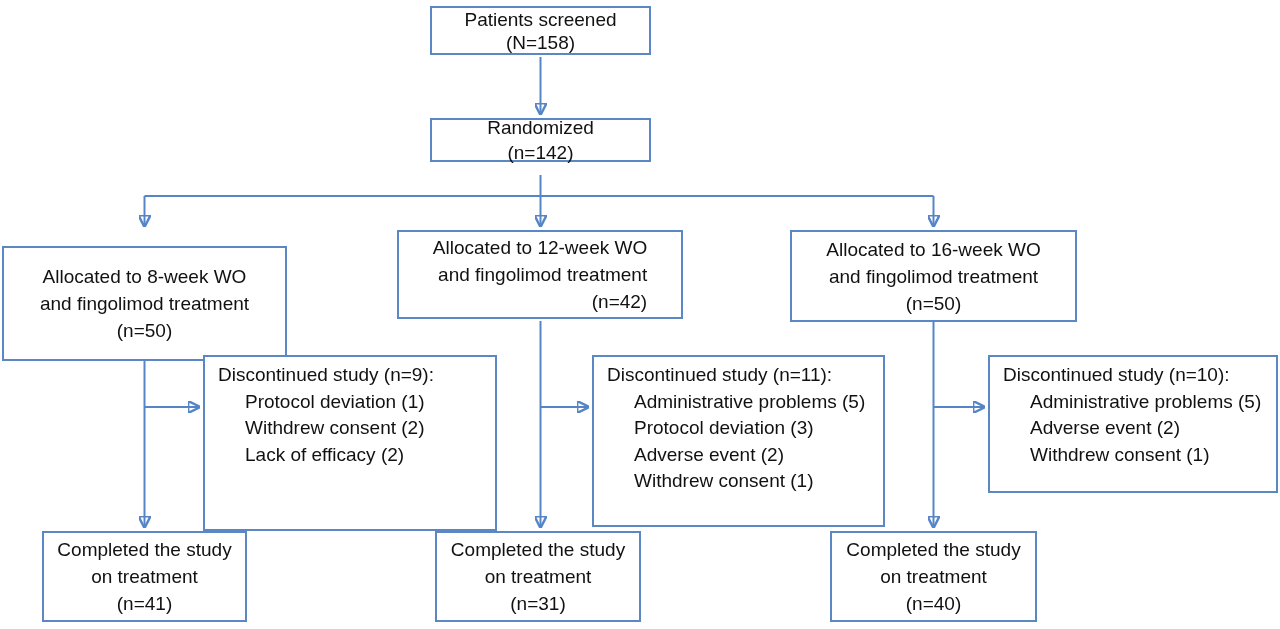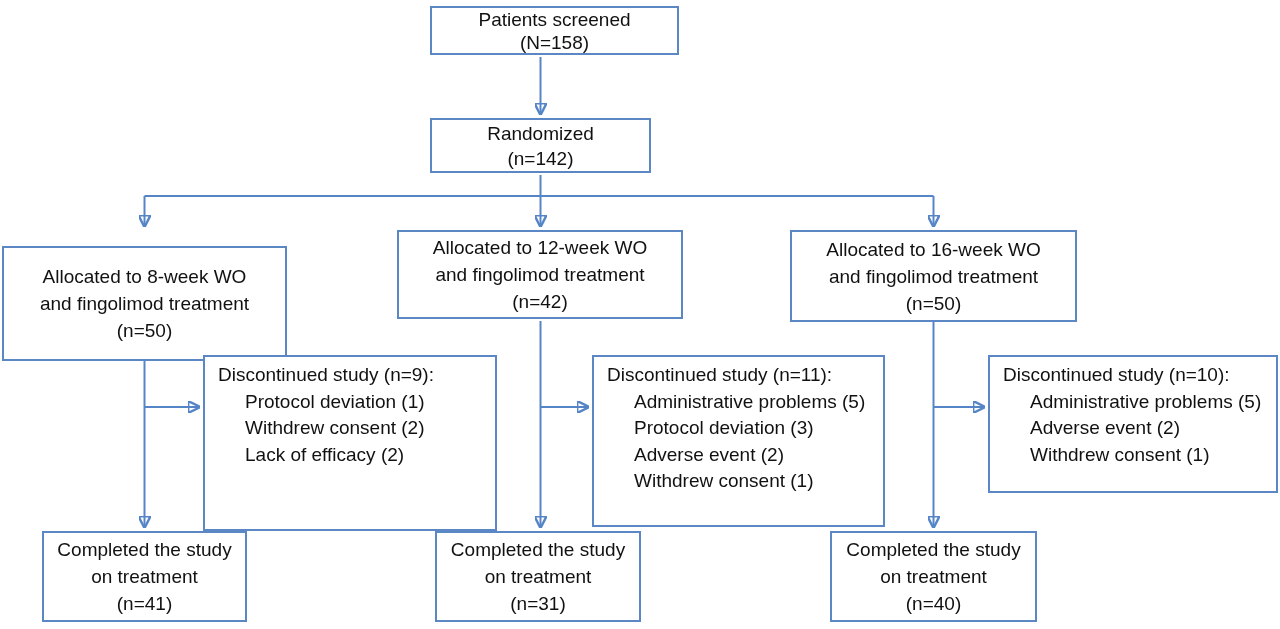--- a/index.html
+++ b/index.html
@@ -22,24 +22,24 @@
     border: 2px solid var(--border);
     background: #ffffff;
     display: flex;
     align-items: center;
     justify-content: center;
     text-align: center;
     white-space: pre-line;
     font-size: 19px;
     line-height: 27px;
   }
-  #box-screened   { left: 430px; top: 6px;   width: 249px; height: 49px;  line-height: 23px; }
-  #box-randomized { left: 430px; top: 118px; width: 221px; height: 55px;  line-height: 25px; }
+  #box-screened   { left: 430px; top: 6px;   width: 221px; height: 49px;  line-height: 23px; }
+  #box-randomized { left: 430px; top: 118px; width: 221px; height: 44px;  line-height: 25px; }
   #box-alloc-0 { left: 2px;   top: 230px; width: 285px; height: 115px; margin-top: 16px; }
-  #box-alloc-1 { left: 397px; top: 230px; width: 286px; height: 89px; }
+  #box-alloc-1 { left: 397px; top: 230px; width: 286px; height: 89px; text-align: right; }
   #box-alloc-2 { left: 790px; top: 230px; width: 287px; height: 92px; }
   .box.disc {
     display: block;
     text-align: left;
     white-space: normal;
     padding: 5px 6px 0 13px;
     line-height: 26.5px;
   }
   #box-disc-0 { left: 203px; top: 355px; width: 294px; height: 176px; }
   #box-disc-1 { left: 592px; top: 355px; width: 293px; height: 172px; }

